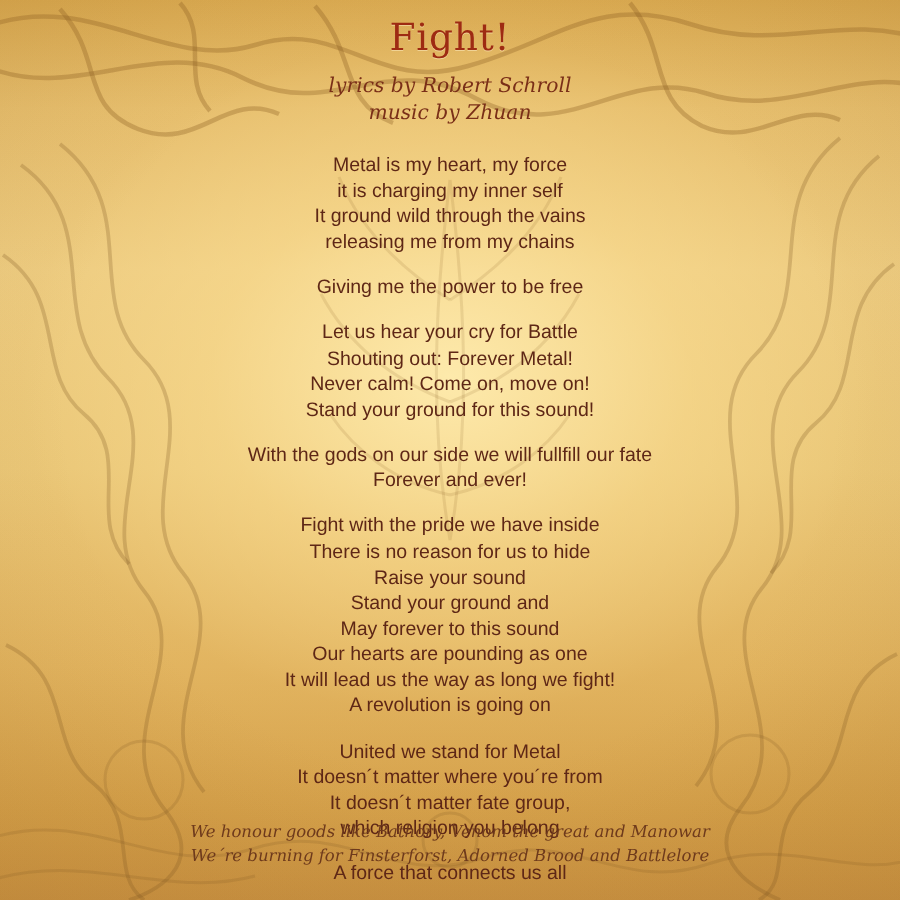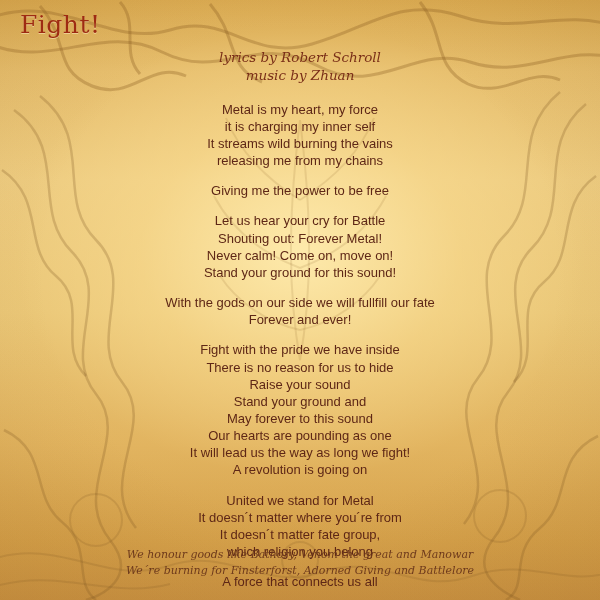--- a/index.html
+++ b/index.html
@@ -47,20 +47,21 @@
 
   .content {
     position: relative;
     z-index: 5;
     width: 600px;
     height: 600px;
     box-sizing: border-box;
     padding: 8px 20px 6px 20px;
     display: flex;
     flex-direction: column;
+    align-items: center;
   }
 
   .song-title {
     font-family: "DejaVu Serif", serif;
     font-size: 25px;
     color: #9e2b12;
     letter-spacing: 0.5px;
     margin: 2px 0 10px 0;
     text-shadow: 0 1px 0 rgba(255, 240, 200, 0.5);
   }
@@ -161,21 +162,21 @@
     <div class="credits">
       <div class="line">lyrics by Robert Schroll</div>
       <div class="line">music by Zhuan</div>
     </div>
 
     <div class="lyrics">
 
       <div class="stanza">
         <div class="line">Metal is my heart, my force</div>
         <div class="line">it is charging my inner self</div>
-        <div class="line">It streams wild burning the vains</div>
+        <div class="line">It ground wild through the vains</div>
         <div class="line">releasing me from my chains</div>
       </div>
 
       <div class="stanza">
         <div class="line">Giving me the power to be free</div>
       </div>
 
       <div class="stanza">
         <div class="line">Let us hear your cry for Battle</div>
         <div class="line">Shouting out: Forever Metal!</div>
@@ -208,16 +209,16 @@
 
       <div class="stanza">
         <div class="line">A force that connects us all</div>
       </div>
 
     </div>
   </div>
 
   <div class="footer">
     <div class="line">We honour goods like Bathory, Venom the great and Manowar</div>
-    <div class="line">We´re burning for Finsterforst, Adorned Giving and Battlelore</div>
+    <div class="line">We´re burning for Finsterforst, Adorned Brood and Battlelore</div>
   </div>
 
 </div>
 
 </body></html>

